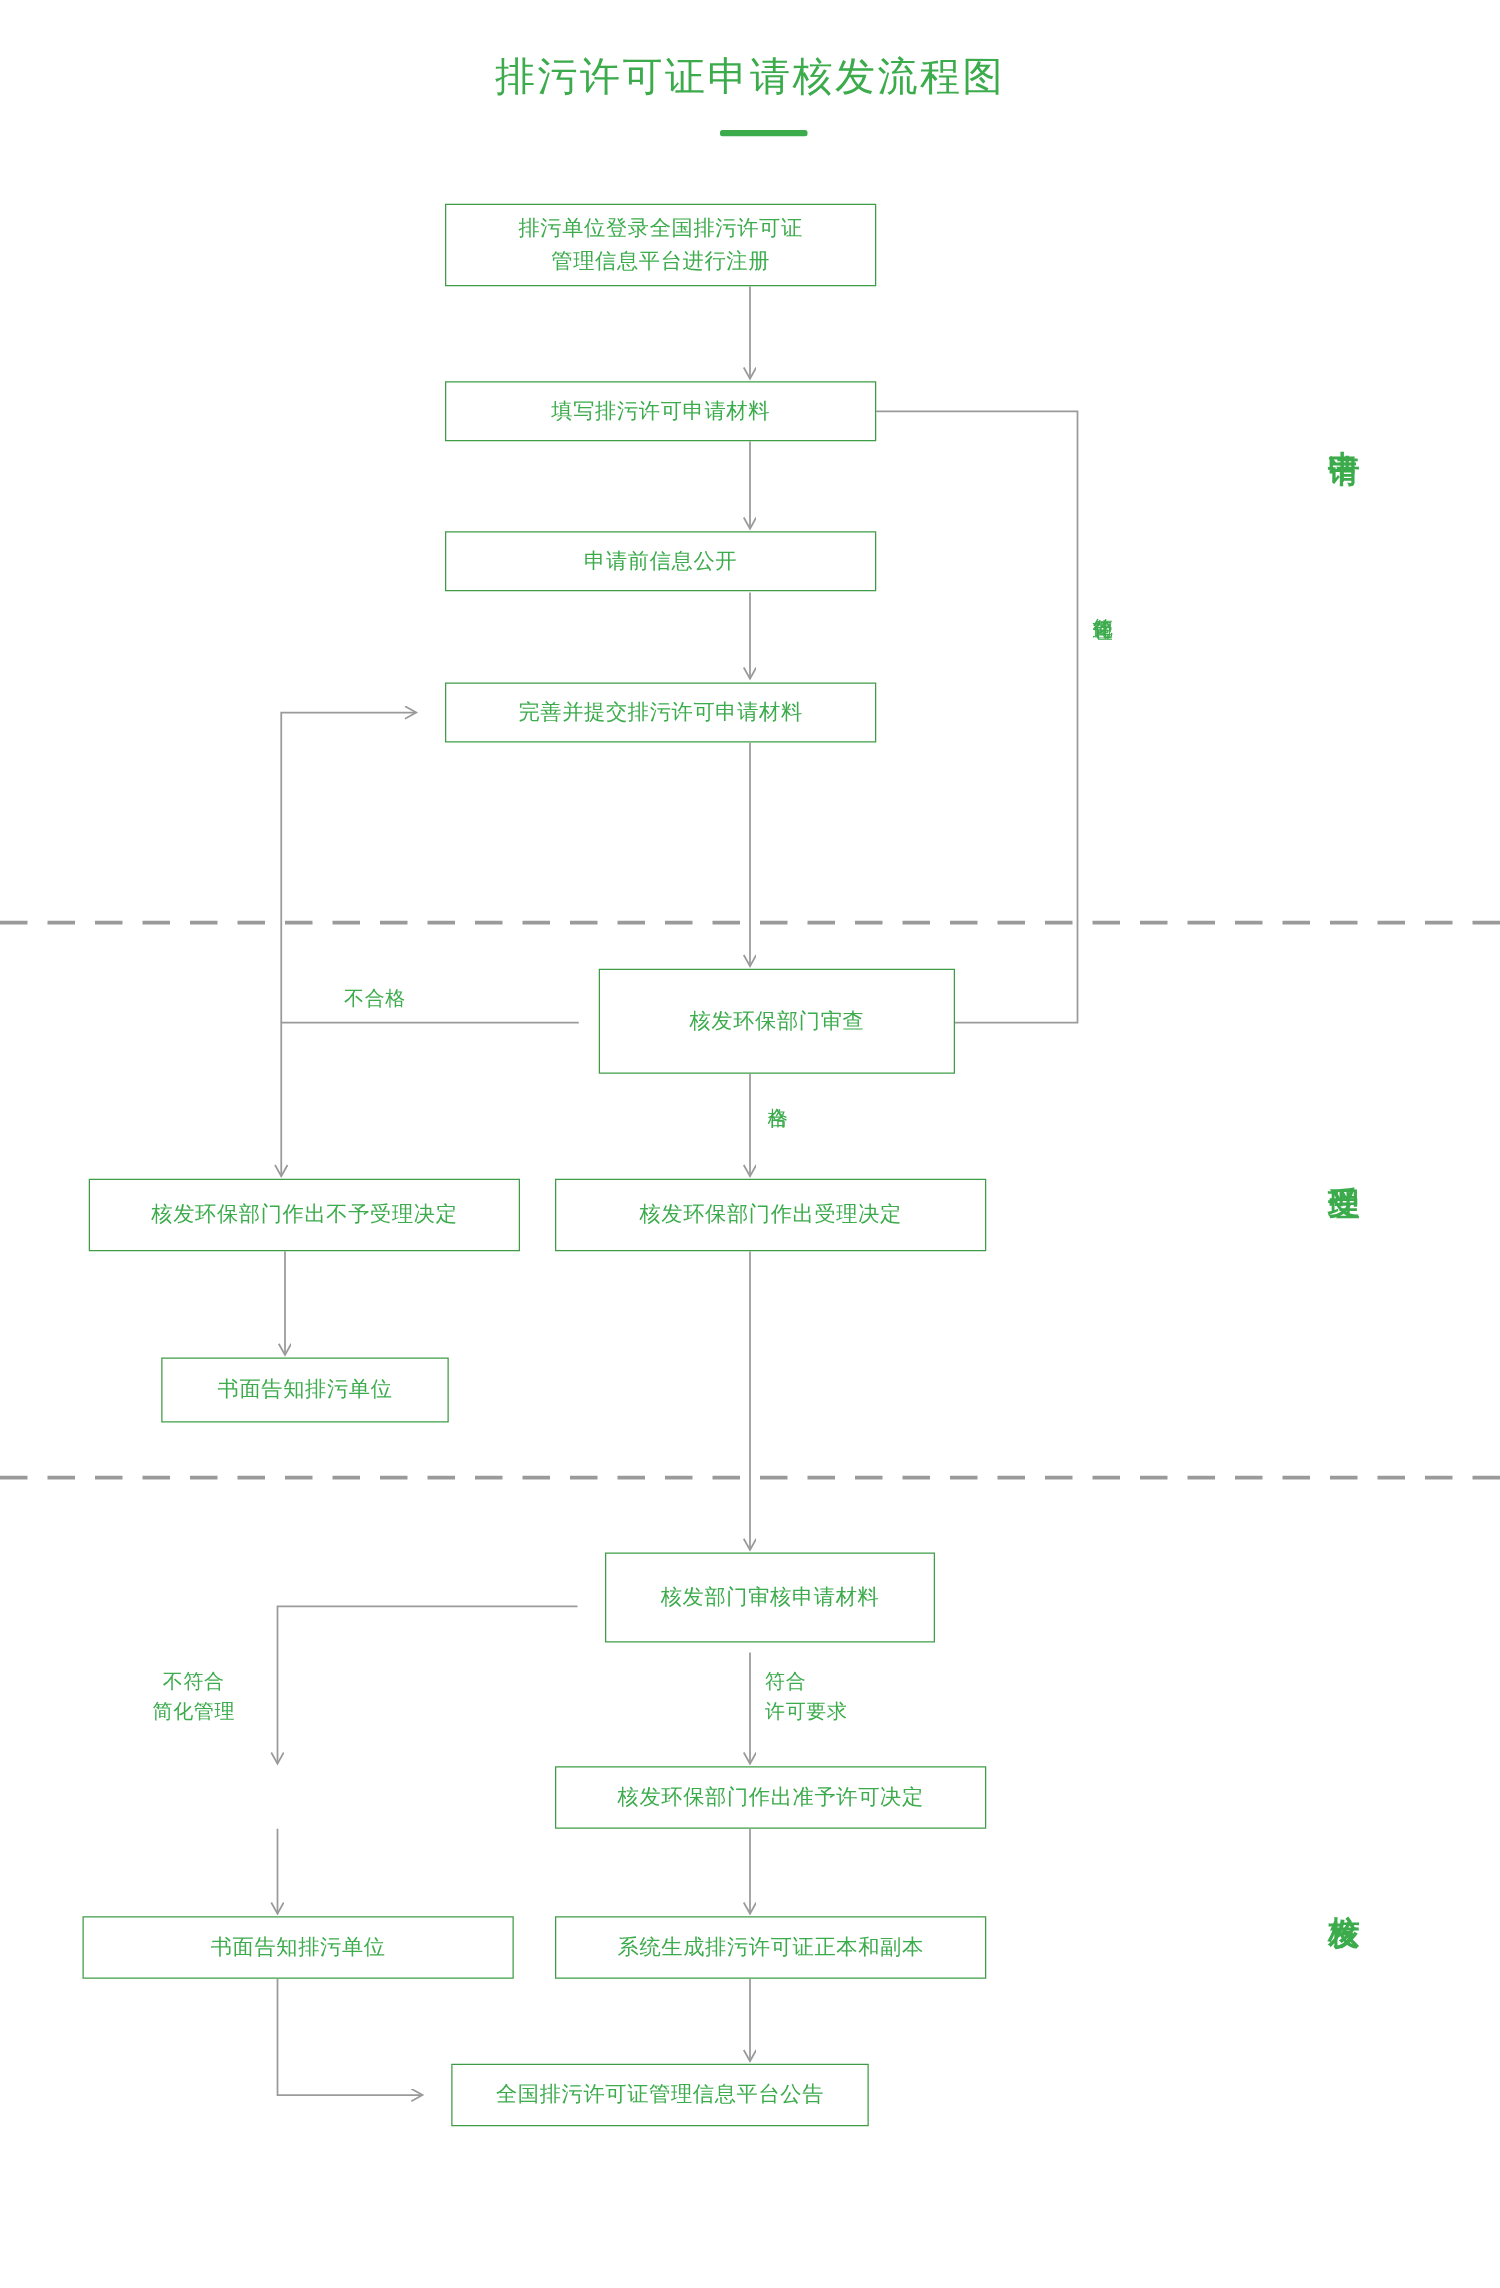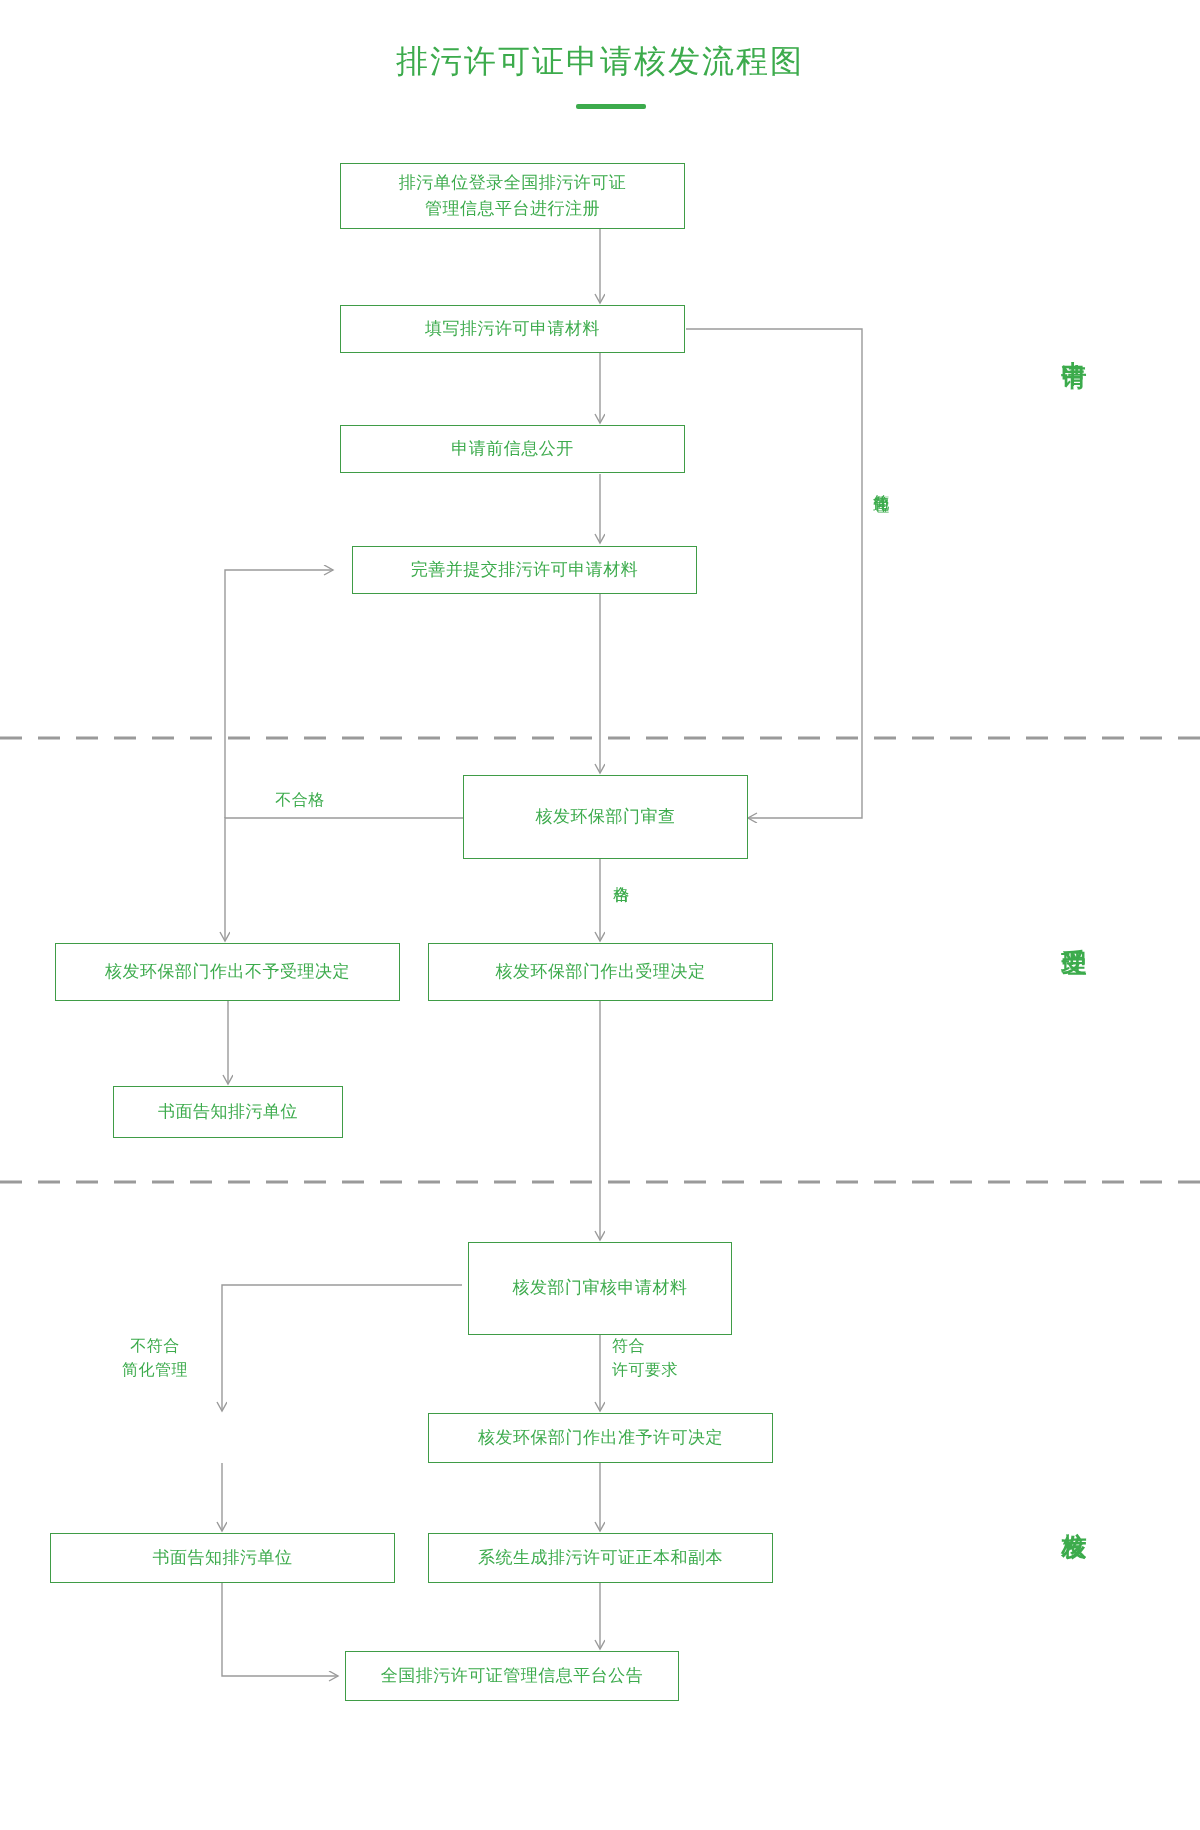--- a/index.html
+++ b/index.html
@@ -37,20 +37,21 @@
     background:#ffffff;
     color:#3cab4c;
     font-size:17px;
     line-height:1.55;
     display:flex;
     align-items:center;
     justify-content:center;
     text-align:center;
     letter-spacing:.5px;
     padding:2px 6px;
+    margin-left:16px;
   }
 
   .edge-label{
     position:absolute;
     color:#3cab4c;
     font-size:16px;
     line-height:1.5;
     text-align:center;
     letter-spacing:.5px;
     white-space:pre-line;
@@ -126,31 +127,31 @@
     <line x1="0" y1="1182" x2="1200" y2="1182" stroke="#9a9a9a" stroke-width="3" stroke-dasharray="22 16"></line>
   </svg>
 
   <div class="node" style="left:340px;top:163px;width:345px;height:66px;white-space:pre-line;">排污单位登录全国排污许可证
 管理信息平台进行注册</div>
 
   <div class="node" style="left:340px;top:305px;width:345px;height:48px;">填写排污许可申请材料</div>
 
   <div class="node" style="left:340px;top:425px;width:345px;height:48px;">申请前信息公开</div>
 
-  <div class="node" style="left:352px;top:546px;width:345px;height:48px;">完善并提交排污许可申请材料</div>
+  <div class="node" style="left:340px;top:546px;width:345px;height:48px;">完善并提交排污许可申请材料</div>
 
   <div class="node" style="left:463px;top:775px;width:285px;height:84px;">核发环保部门审查</div>
 
   <div class="node" style="left:55px;top:943px;width:345px;height:58px;">核发环保部门作出不予受理决定</div>
 
   <div class="node" style="left:428px;top:943px;width:345px;height:58px;">核发环保部门作出受理决定</div>
 
   <div class="node" style="left:113px;top:1086px;width:230px;height:52px;">书面告知排污单位</div>
 
-  <div class="node" style="left:468px;top:1242px;width:264px;height:93px;">核发部门审核申请材料</div>
+  <div class="node" style="left:468px;top:1242px;width:264px;height:72px;">核发部门审核申请材料</div>
 
 
   <div class="node" style="left:428px;top:1413px;width:345px;height:50px;">核发环保部门作出准予许可决定</div>
 
   <div class="node" style="left:50px;top:1533px;width:345px;height:50px;">书面告知排污单位</div>
 
   <div class="node" style="left:428px;top:1533px;width:345px;height:50px;">系统生成排污许可证正本和副本</div>
 
   <div class="node" style="left:345px;top:1651px;width:334px;height:50px;">全国排污许可证管理信息平台公告</div>
 

